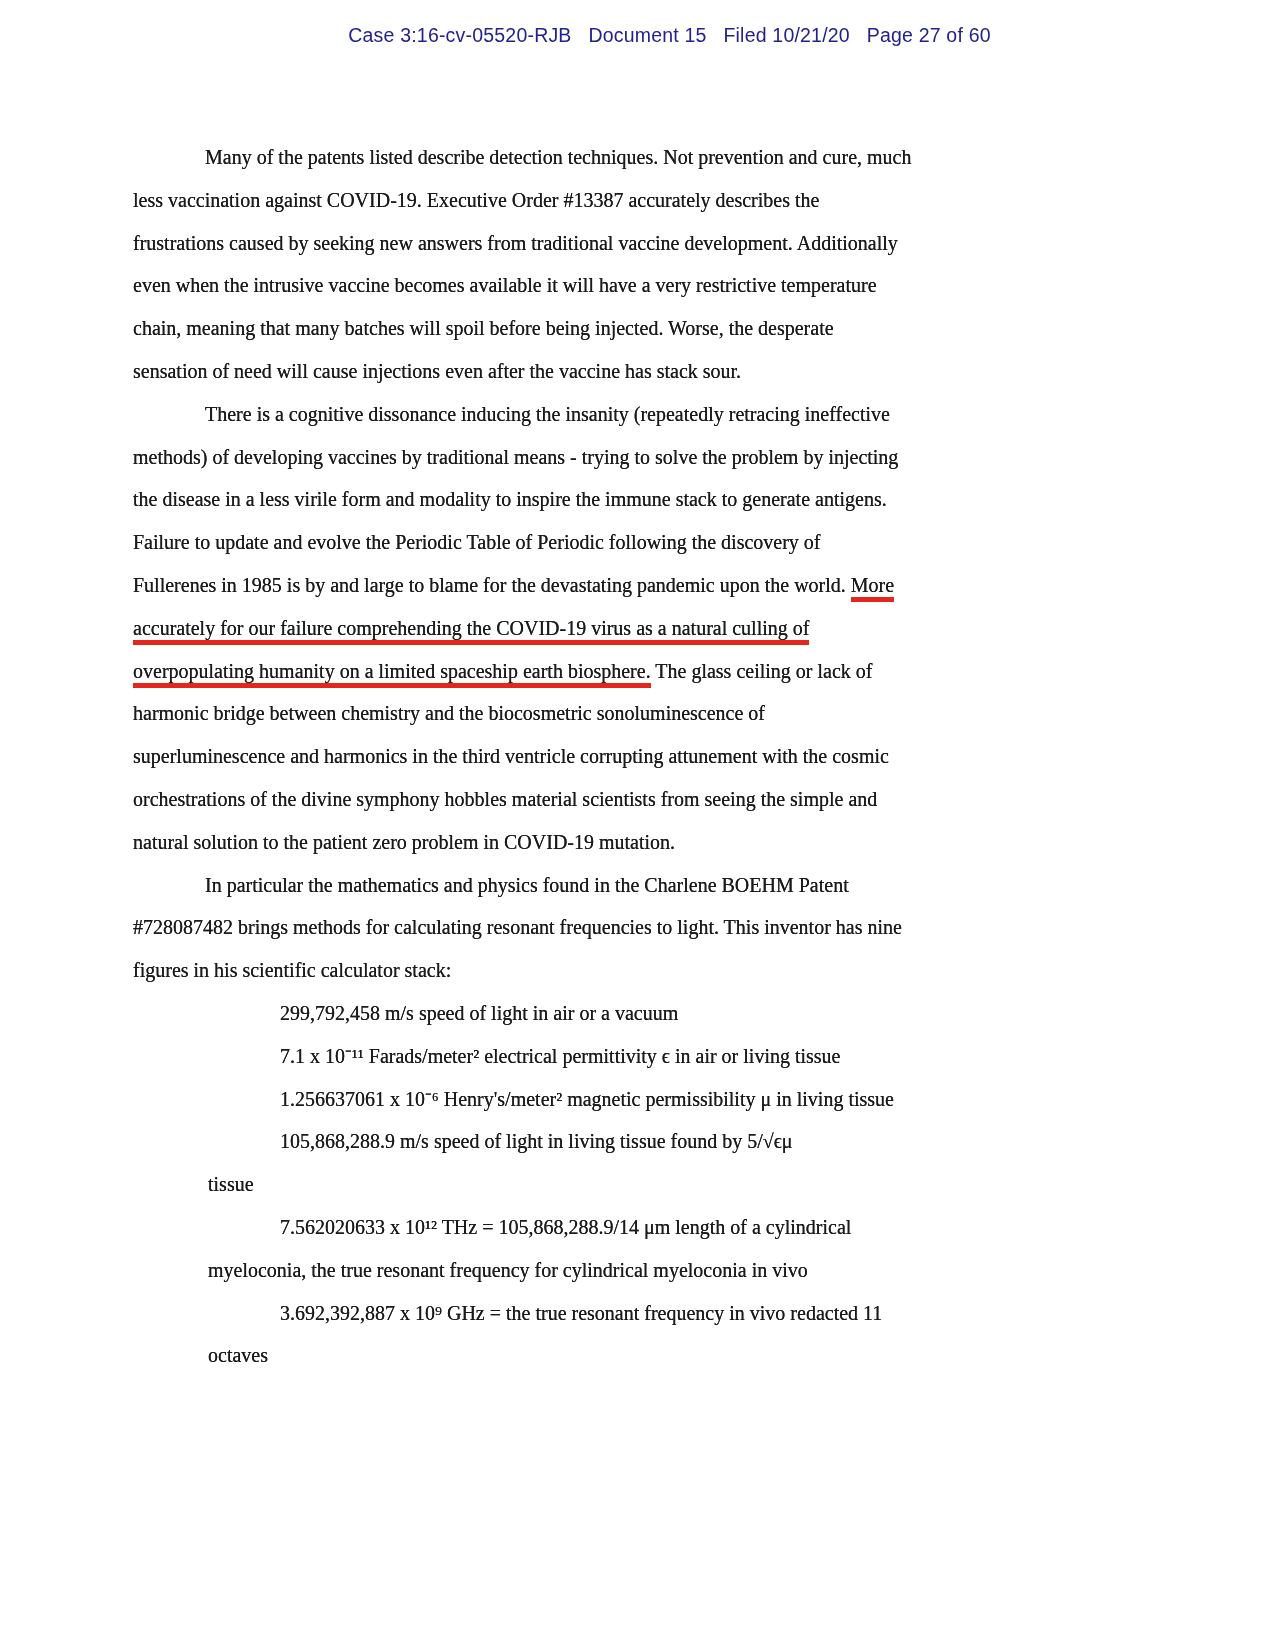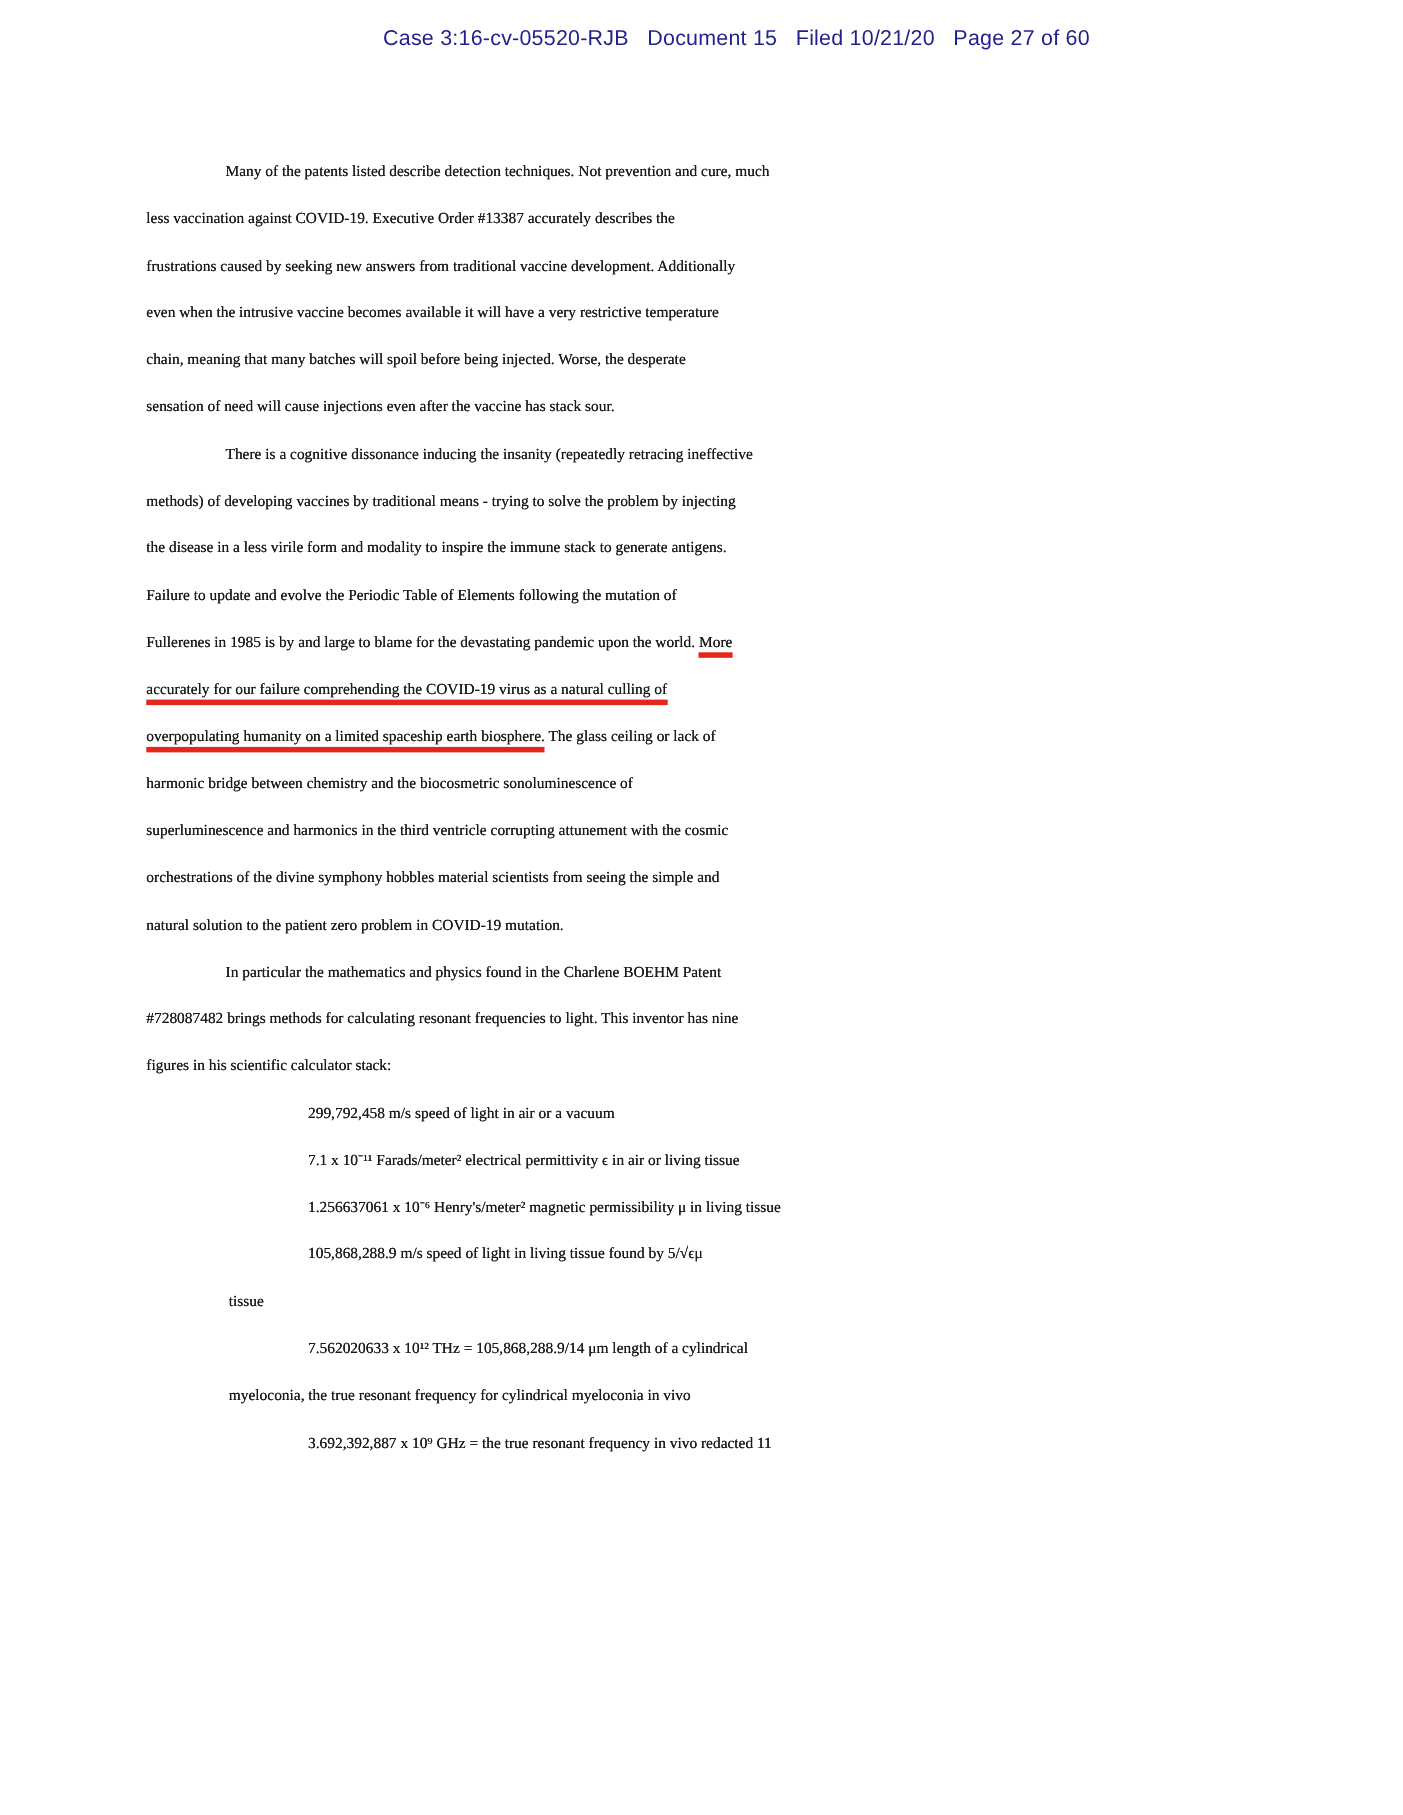--- a/index.html
+++ b/index.html
@@ -19,21 +19,21 @@
     letter-spacing: 0.2px;
     color: var(--header-color, #22228e);
     white-space: pre;
     margin-left: 32px;
   }
   .doc-body {
     position: absolute;
     left: 133px; top: 136px;
     width: 930px;
     font-family: "Liberation Serif", serif;
-    font-size: 14px;
+    font-size: 20px;
     color: #1b1b1b;
     
     text-shadow: 0 0 0.4px #1b1b1b;
   }
   .line {
     height: 42.8px;
     line-height: 42.8px;
     white-space: nowrap;
   }
   .line.para { padding-left: 72px; }
@@ -52,32 +52,33 @@
 <div class="doc-body">
     <div class="line para"><span>Many of the patents listed describe detection techniques. Not prevention and cure, much</span></div>
     <div class="line"><span>less vaccination against COVID-19. Executive Order #13387 accurately describes the</span></div>
     <div class="line"><span>frustrations caused by seeking new answers from traditional vaccine development. Additionally</span></div>
     <div class="line"><span>even when the intrusive vaccine becomes available it will have a very restrictive temperature</span></div>
     <div class="line"><span>chain, meaning that many batches will spoil before being injected. Worse, the desperate</span></div>
     <div class="line"><span>sensation of need will cause injections even after the vaccine has stack sour.</span></div>
     <div class="line para"><span>There is a cognitive dissonance inducing the insanity (repeatedly retracing ineffective</span></div>
     <div class="line"><span>methods) of developing vaccines by traditional means - trying to solve the problem by injecting</span></div>
     <div class="line"><span>the disease in a less virile form and modality to inspire the immune stack to generate antigens.</span></div>
-    <div class="line"><span>Failure to update and evolve the Periodic Table of Elements following the mutation of</span></div>
+    <div class="line"><span>Failure to update and evolve the Periodic Table of Periodic following the discovery of</span></div>
     <div class="line"><span>Fullerenes in 1985 is by and large to blame for the devastating pandemic upon the world. </span><span class="useg">More</span></div>
     <div class="line"><span class="useg">accurately for our failure comprehending the COVID-19 virus as a natural culling of</span></div>
     <div class="line"><span class="useg">overpopulating humanity on a limited spaceship earth biosphere.</span><span> The glass ceiling or lack of</span></div>
     <div class="line"><span>harmonic bridge between chemistry and the biocosmetric sonoluminescence of</span></div>
     <div class="line"><span>superluminescence and harmonics in the third ventricle corrupting attunement with the cosmic</span></div>
     <div class="line"><span>orchestrations of the divine symphony hobbles material scientists from seeing the simple and</span></div>
     <div class="line"><span>natural solution to the patient zero problem in COVID-19 mutation.</span></div>
     <div class="line para"><span>In particular the mathematics and physics found in the Charlene BOEHM Patent</span></div>
     <div class="line"><span>#728087482 brings methods for calculating resonant frequencies to light. This inventor has nine</span></div>
     <div class="line"><span>figures in his scientific calculator stack:</span></div>
     <div class="line list"><span>299,792,458 m/s speed of light in air or a vacuum</span></div>
     <div class="line list"><span>7.1 x 10⁻¹¹ Farads/meter² electrical permittivity ϵ in air or living tissue</span></div>
     <div class="line list"><span>1.256637061 x 10⁻⁶ Henry's/meter² magnetic permissibility μ in living tissue</span></div>
     <div class="line list"><span>105,868,288.9 m/s speed of light in living tissue found by 5/√ϵμ</span></div>
     <div class="line cont"><span>tissue</span></div>
     <div class="line list"><span>7.562020633 x 10¹² THz = 105,868,288.9/14 μm length of a cylindrical</span></div>
     <div class="line cont"><span>myeloconia, the true resonant frequency for cylindrical myeloconia in vivo</span></div>
     <div class="line list"><span>3.692,392,887 x 10⁹ GHz = the true resonant frequency in vivo redacted 11</span></div>
+    <div class="line cont"><span>octaves</span></div>
   </div>
 
 </body></html>

